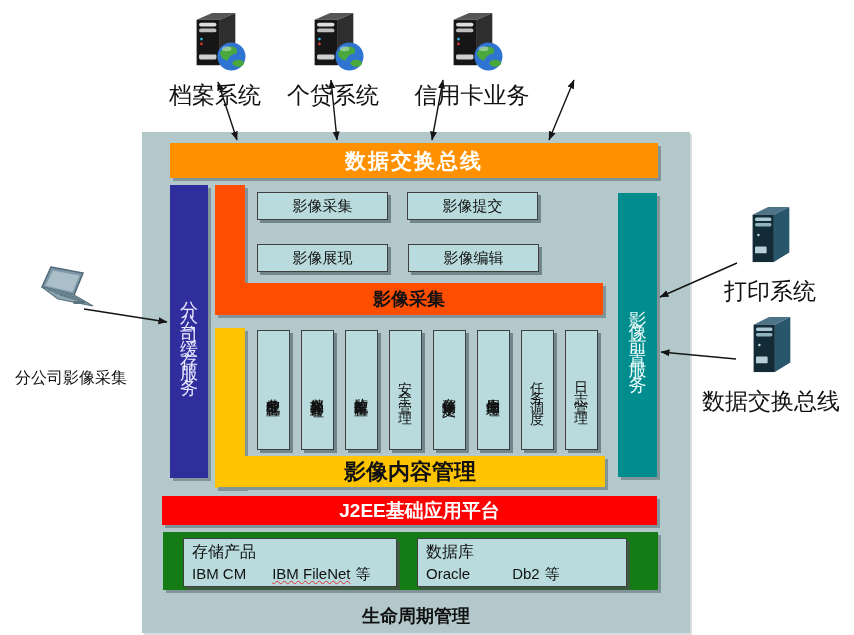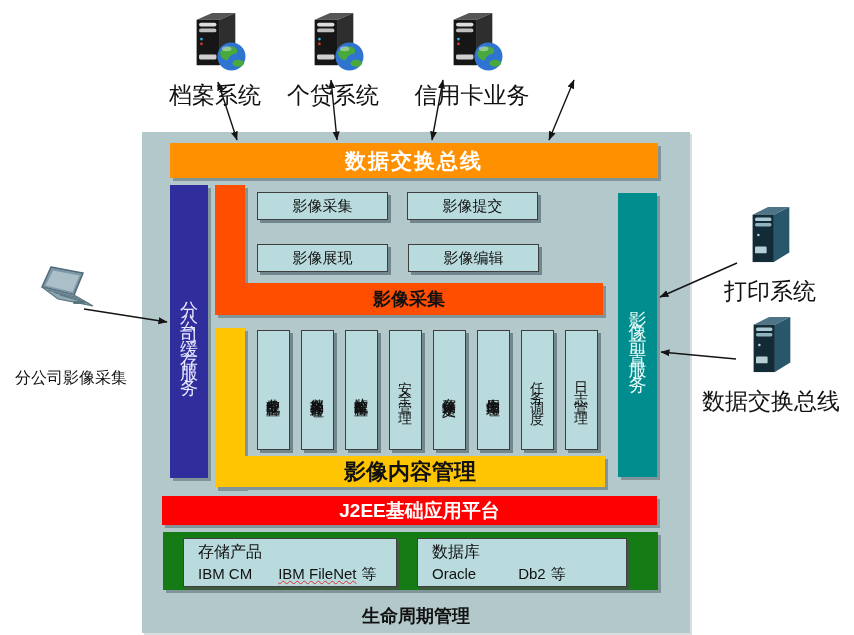--- a/index.html
+++ b/index.html
@@ -41,21 +41,21 @@
   .cap-box { position:absolute; width:131px; height:28px; font-size:15px; }
 
   .mod-row { position:absolute; left:115px; top:198px; width:341px; height:120px;
              display:flex; justify-content:space-between; }
   .vbox { width:33px; height:120px; font-size:14px;
           writing-mode:vertical-rl; text-orientation:upright; letter-spacing:1px; }
   .vbox.sp4 { letter-spacing:10px; }
 
   .green .gbox { position:absolute; top:6px; height:49px; width:214px;
                  background:#b9dbdd; border:1px solid #3f3f3f;
-                 box-shadow:3px 3px 0 #3c5a3c; padding:3px 8px 0 14px;
+                 box-shadow:3px 3px 0 #3c5a3c; padding:3px 8px 0 8px;
                  color:#111; }
   .gbox .gtitle { font-size:16px; line-height:20px; }
   .gbox .gline  { display:flex; align-items:baseline; font-size:15px;
                   margin-top:3px; }
   .wavy { text-decoration:underline; text-decoration-style:wavy;
           text-decoration-color:#e03030; text-decoration-thickness:1px; }
 
   .caption { position:absolute; left:0; top:472px; width:100%;
              text-align:center; font-size:18px; font-weight:bold; color:#111; }
 

